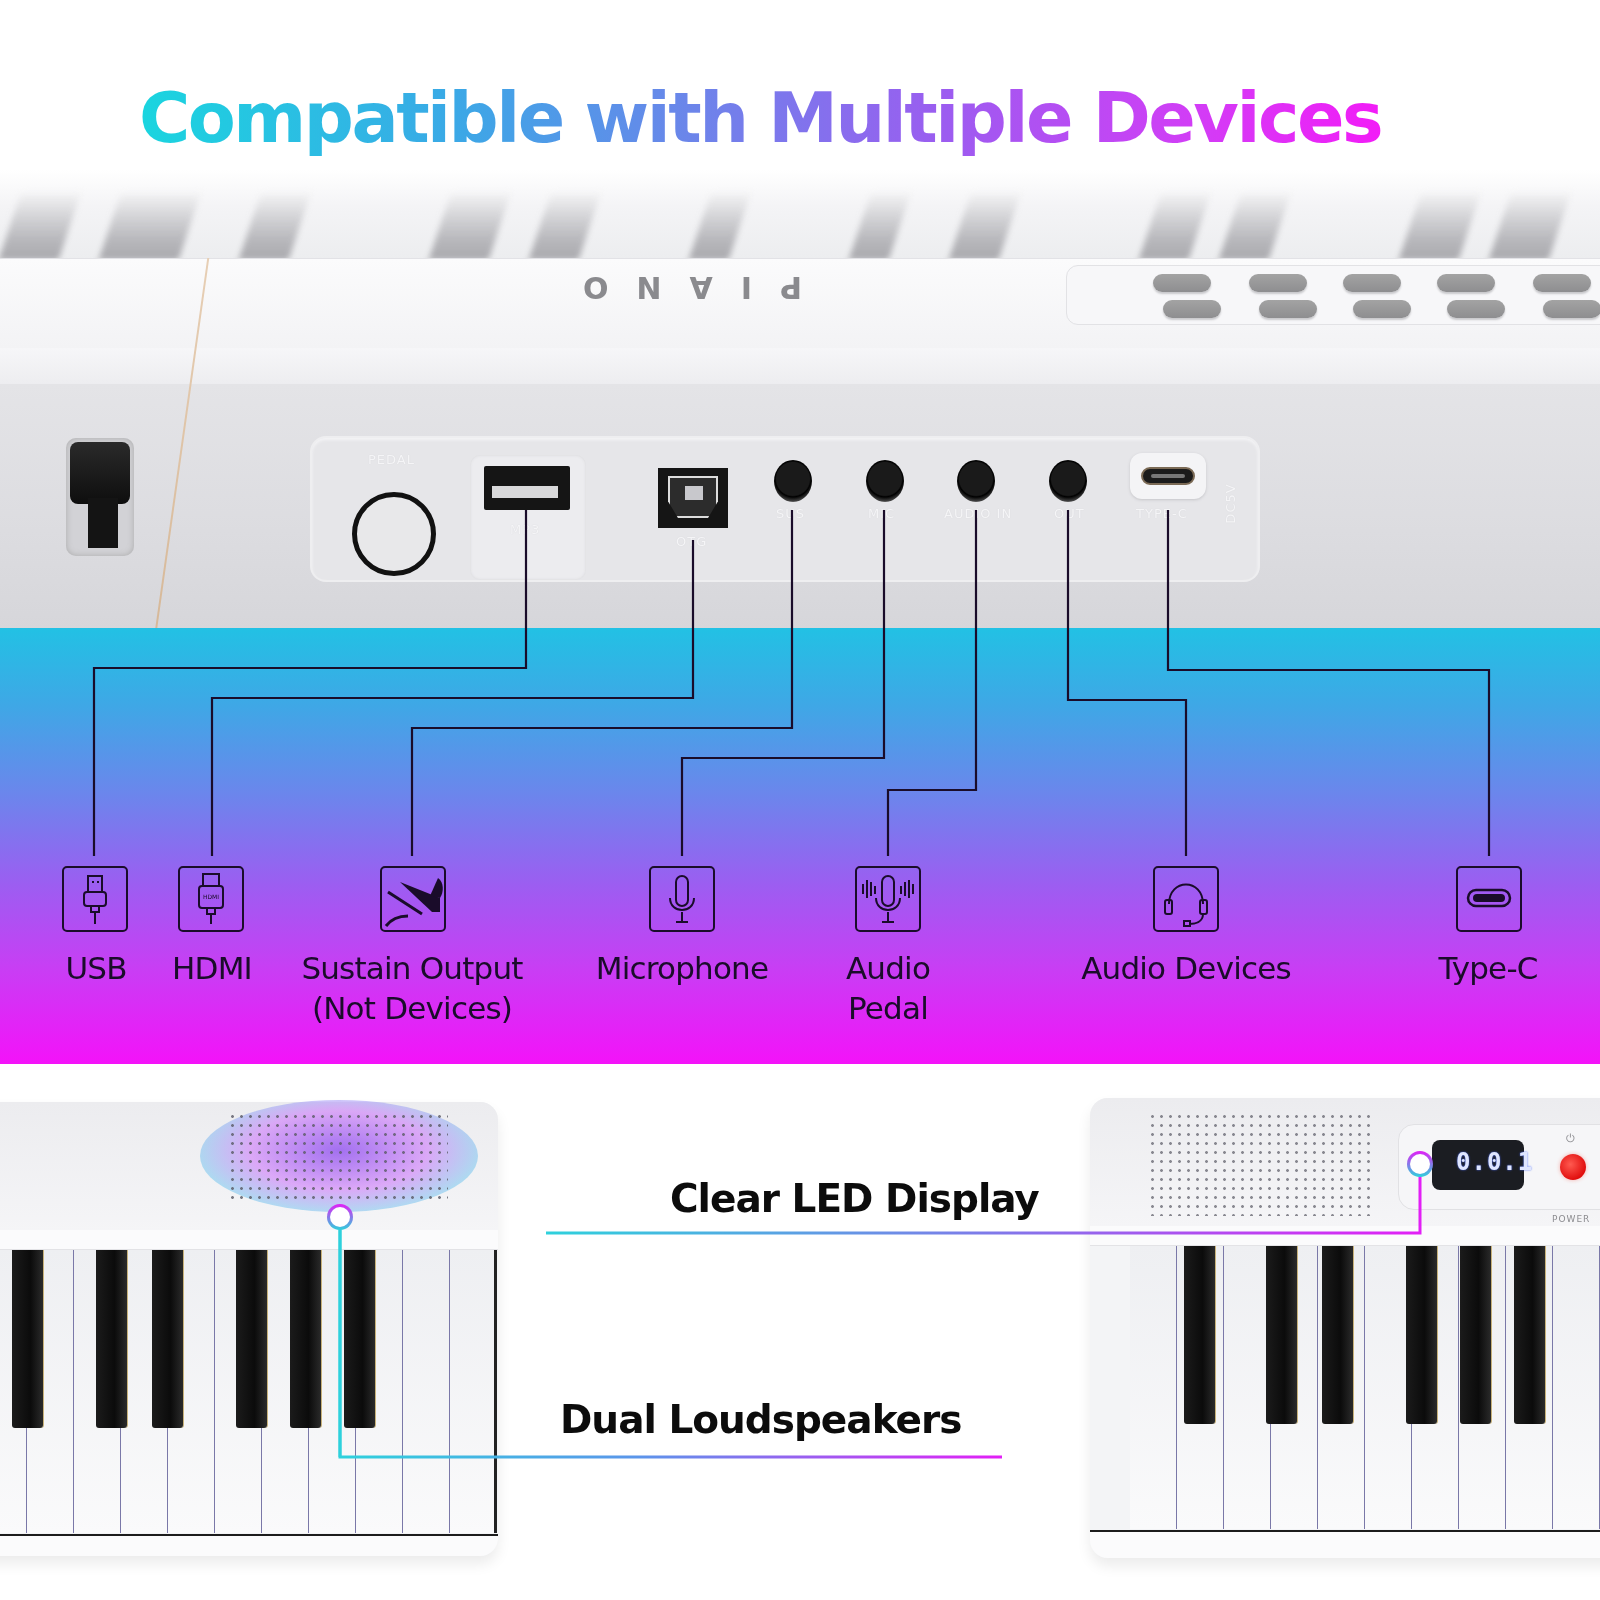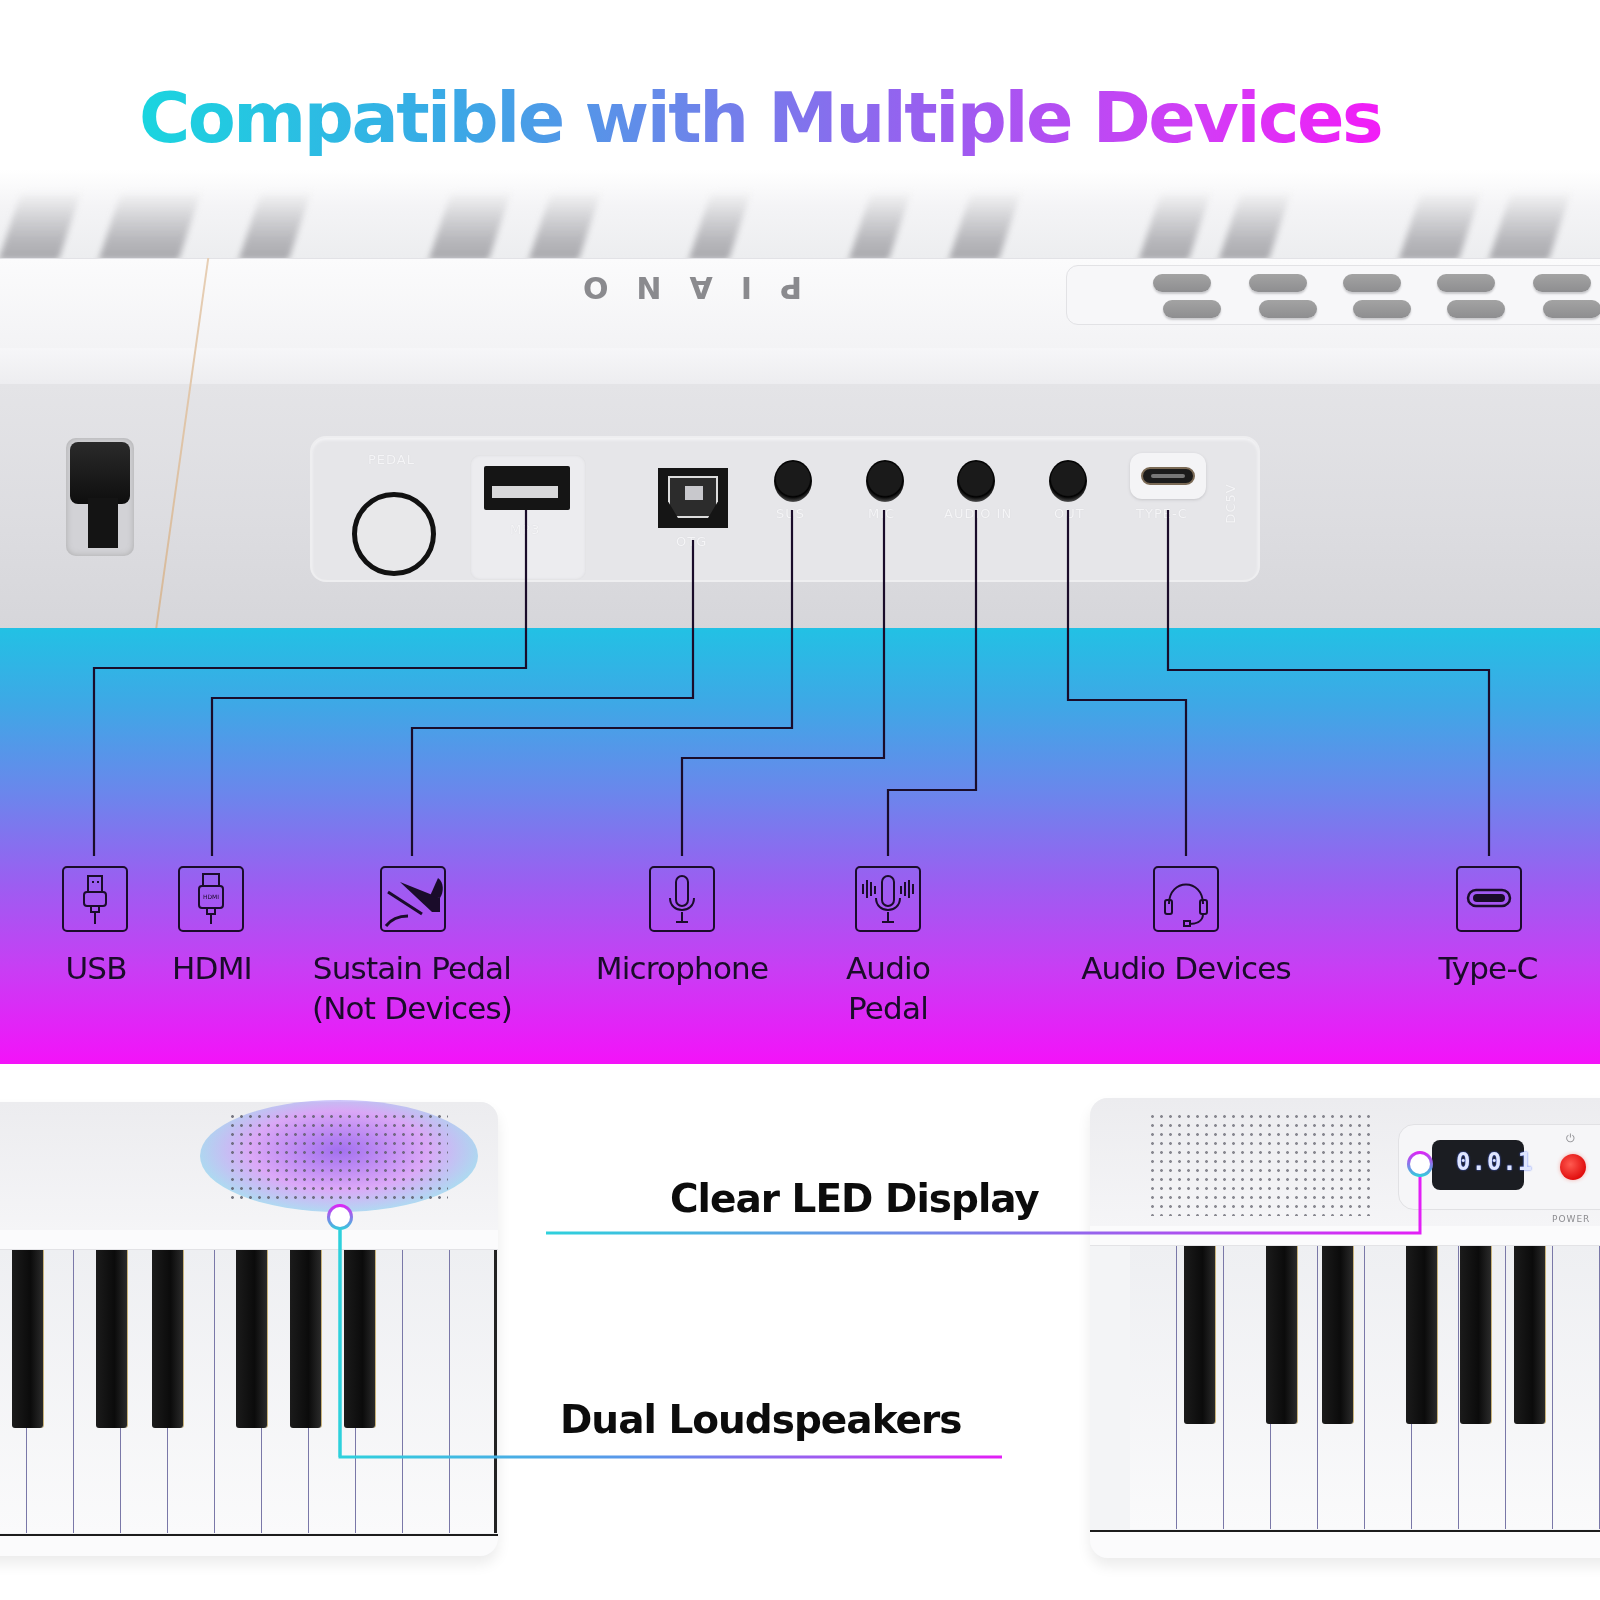--- a/index.html
+++ b/index.html
@@ -312,21 +312,21 @@
         <g fill="#1a0c2a">
           <path d="M18 14 L58 30 L58 44 L50 44 Z"></path>
           <path d="M56 10 C62 14 62 24 58 30 L48 28 Z"></path>
         </g>
         <g fill="none" stroke="#1a0c2a" stroke-width="3">
           <path d="M6 24 L40 46"></path>
           <path d="M4 58 C10 50 18 48 26 48"></path>
         </g>
       </svg>
   </div>
-  <div class="port-name" style="left:412px"><span>Sustain Pedal</span><br><span>(Not Devices)</span></div>
+  <div class="port-name" style="left:412px"><span>Sustain Output</span><br><span>(Not Devices)</span></div>
 </div>
 
 <div>
   <div class="port-icon" style="left:649px;top:866px">
     <svg viewBox="0 0 62 62">
         <g fill="none" stroke="#1a0c2a" stroke-width="2">
           <rect x="25" y="8" width="12" height="30" rx="6"></rect>
           <path d="M19 30 C19 46 43 46 43 30"></path>
           <path d="M31 44 L31 54 M25 54 L37 54"></path>
         </g>

